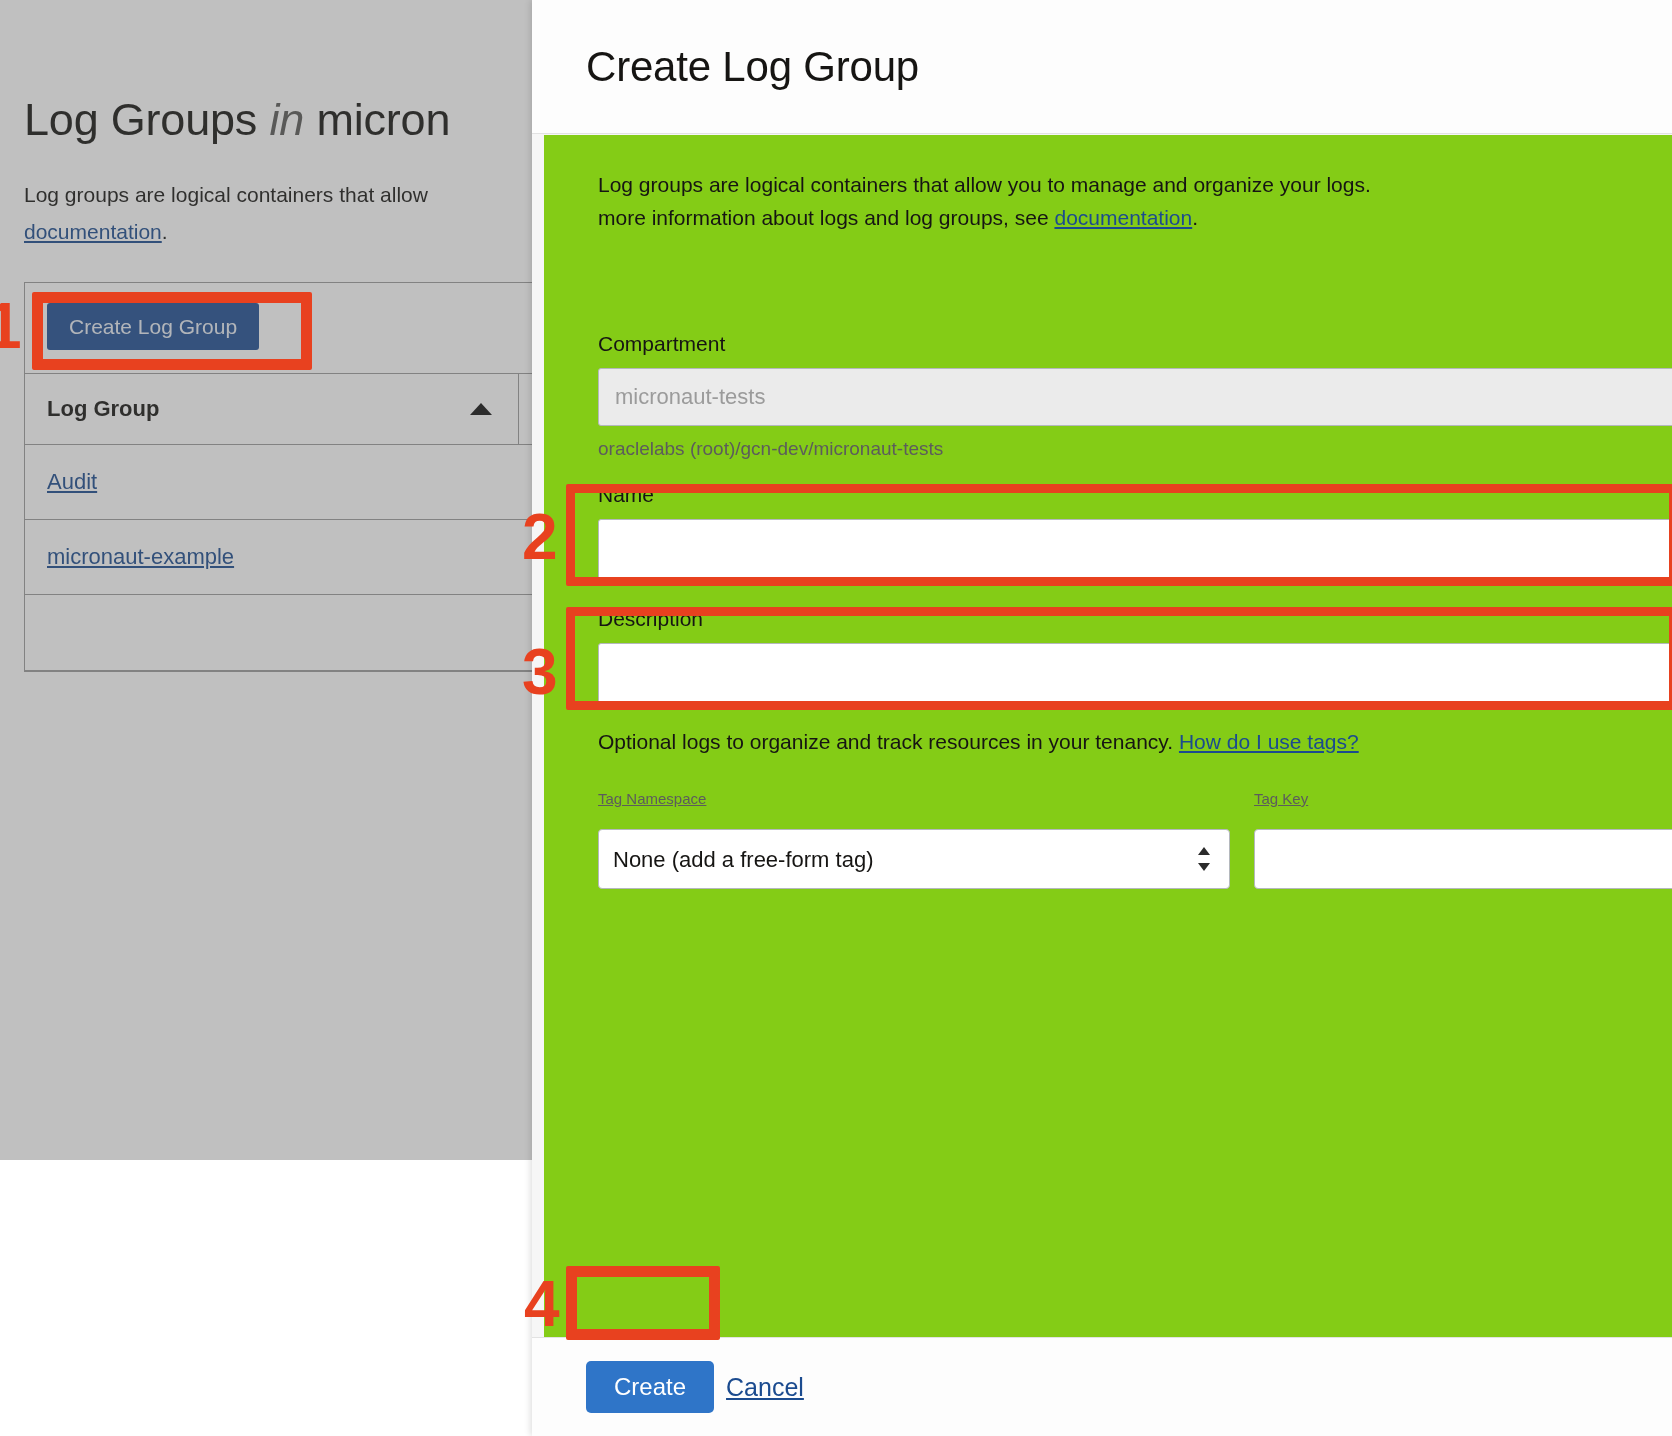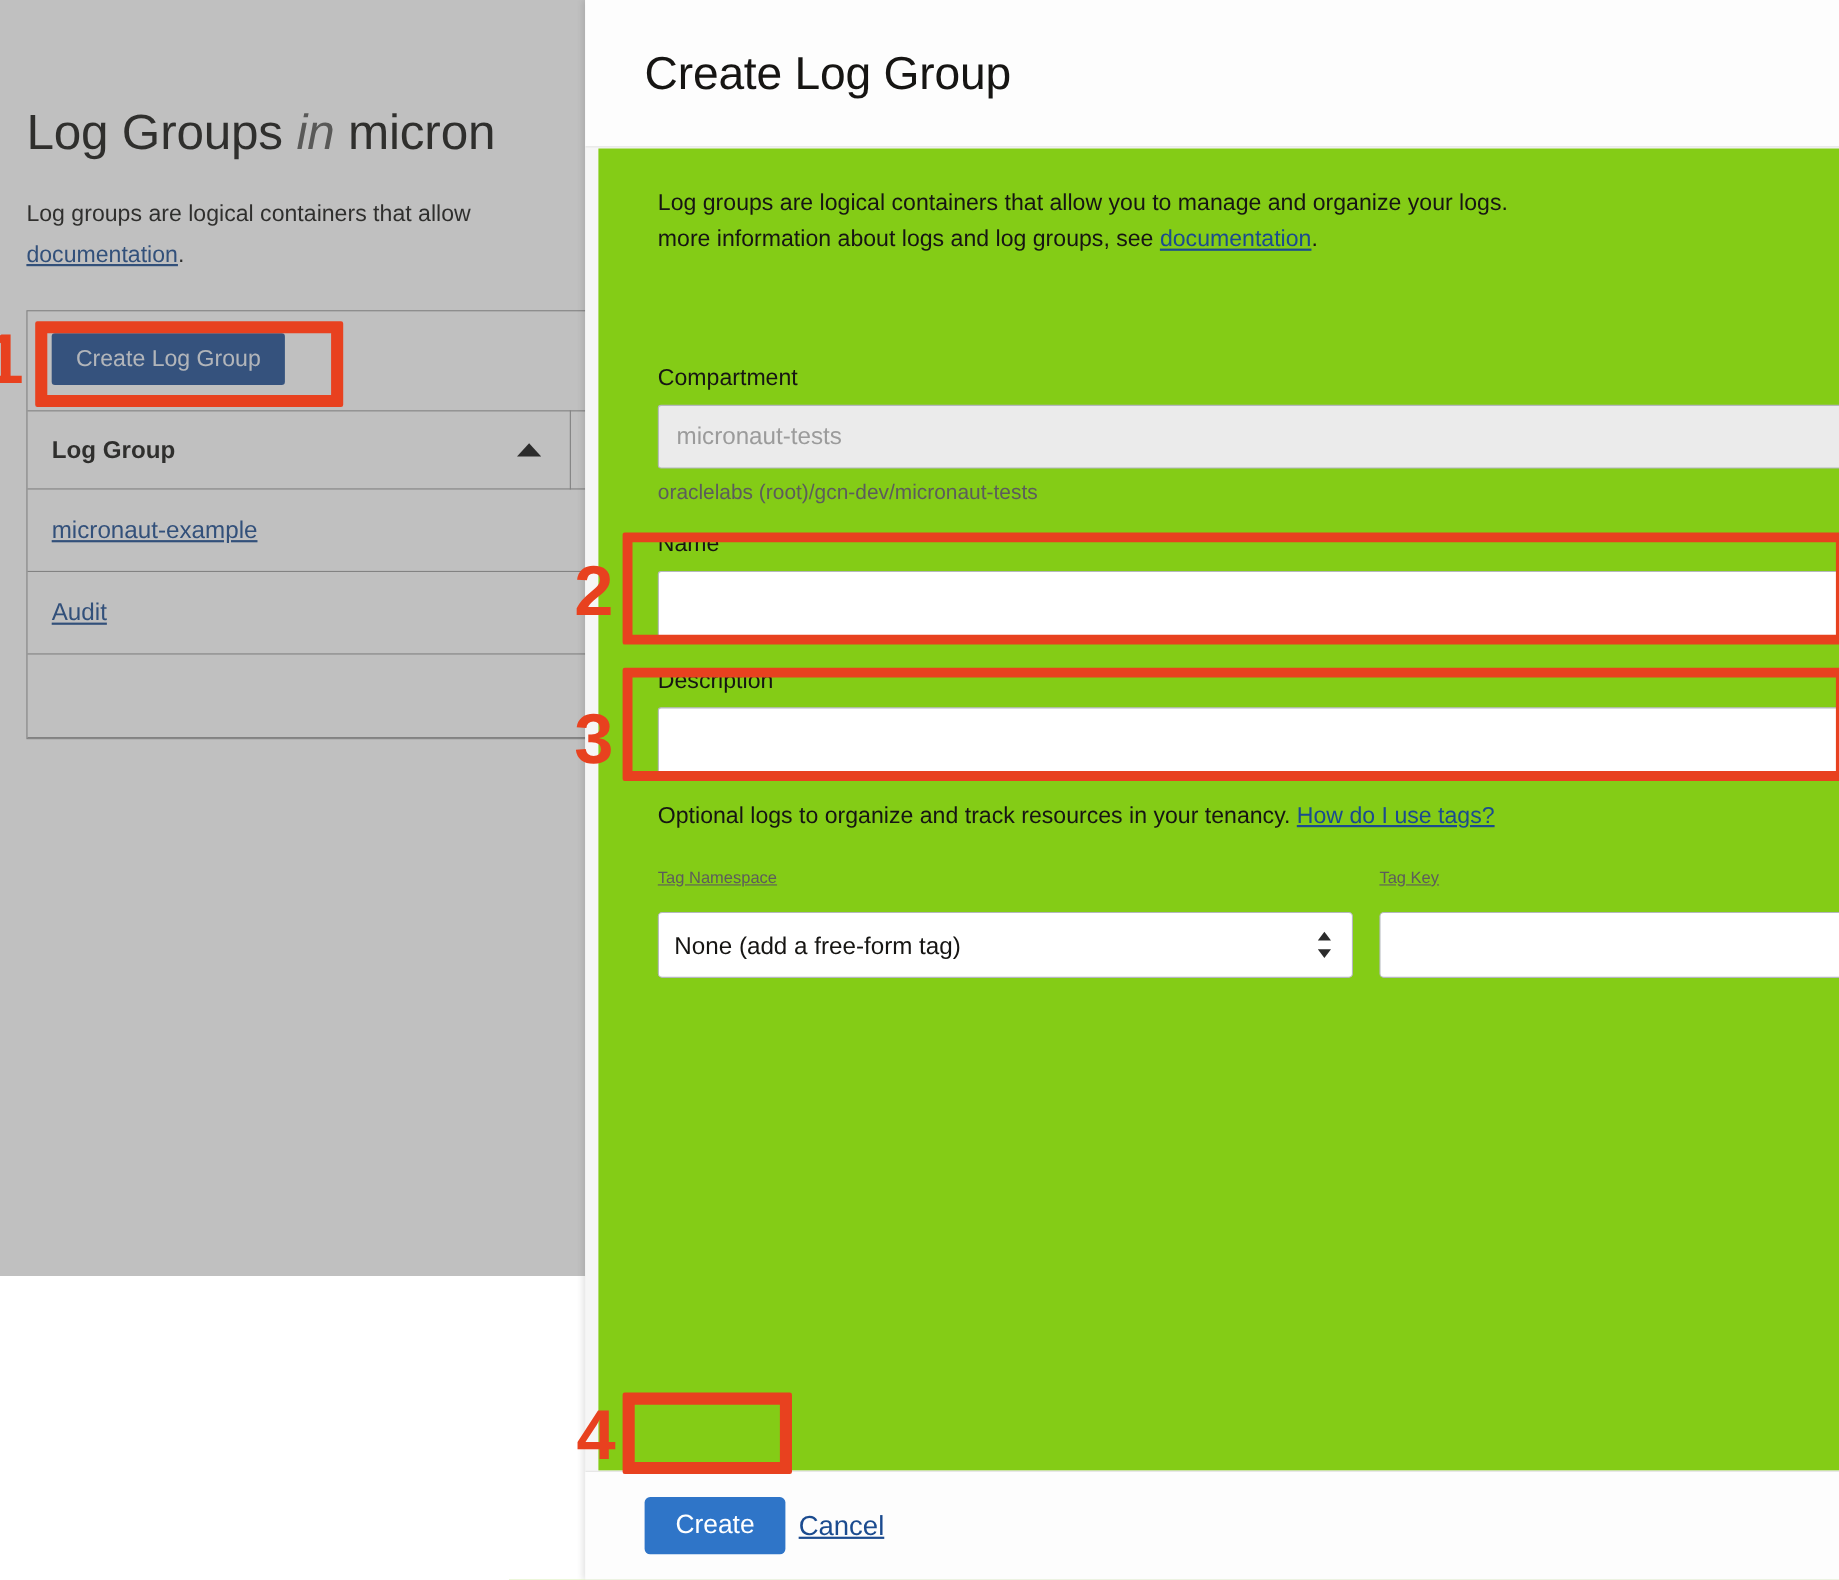--- a/index.html
+++ b/index.html
@@ -308,24 +308,24 @@
           <button id="btn-create-log-group">Create Log Group</button>
         </div>
         <div id="bg-thead">
           <div class="th1">
             <span>Log Group</span>
             <span class="sort-caret"></span>
           </div>
           <div class="th2"></div>
         </div>
         <div class="bg-row">
-          <a href="#">micronaut-example</a>
+          <a href="#"> Audit</a>
         </div>
         <div class="bg-row">
-          <a href="#"> Audit</a>
+          <a href="#">micronaut-example</a>
         </div>
         <div class="bg-row" id="bg-row-empty"></div>
       </div>
 
     </div>
     <div id="dim"></div>
   </div>
 
   <div id="panel">
 

